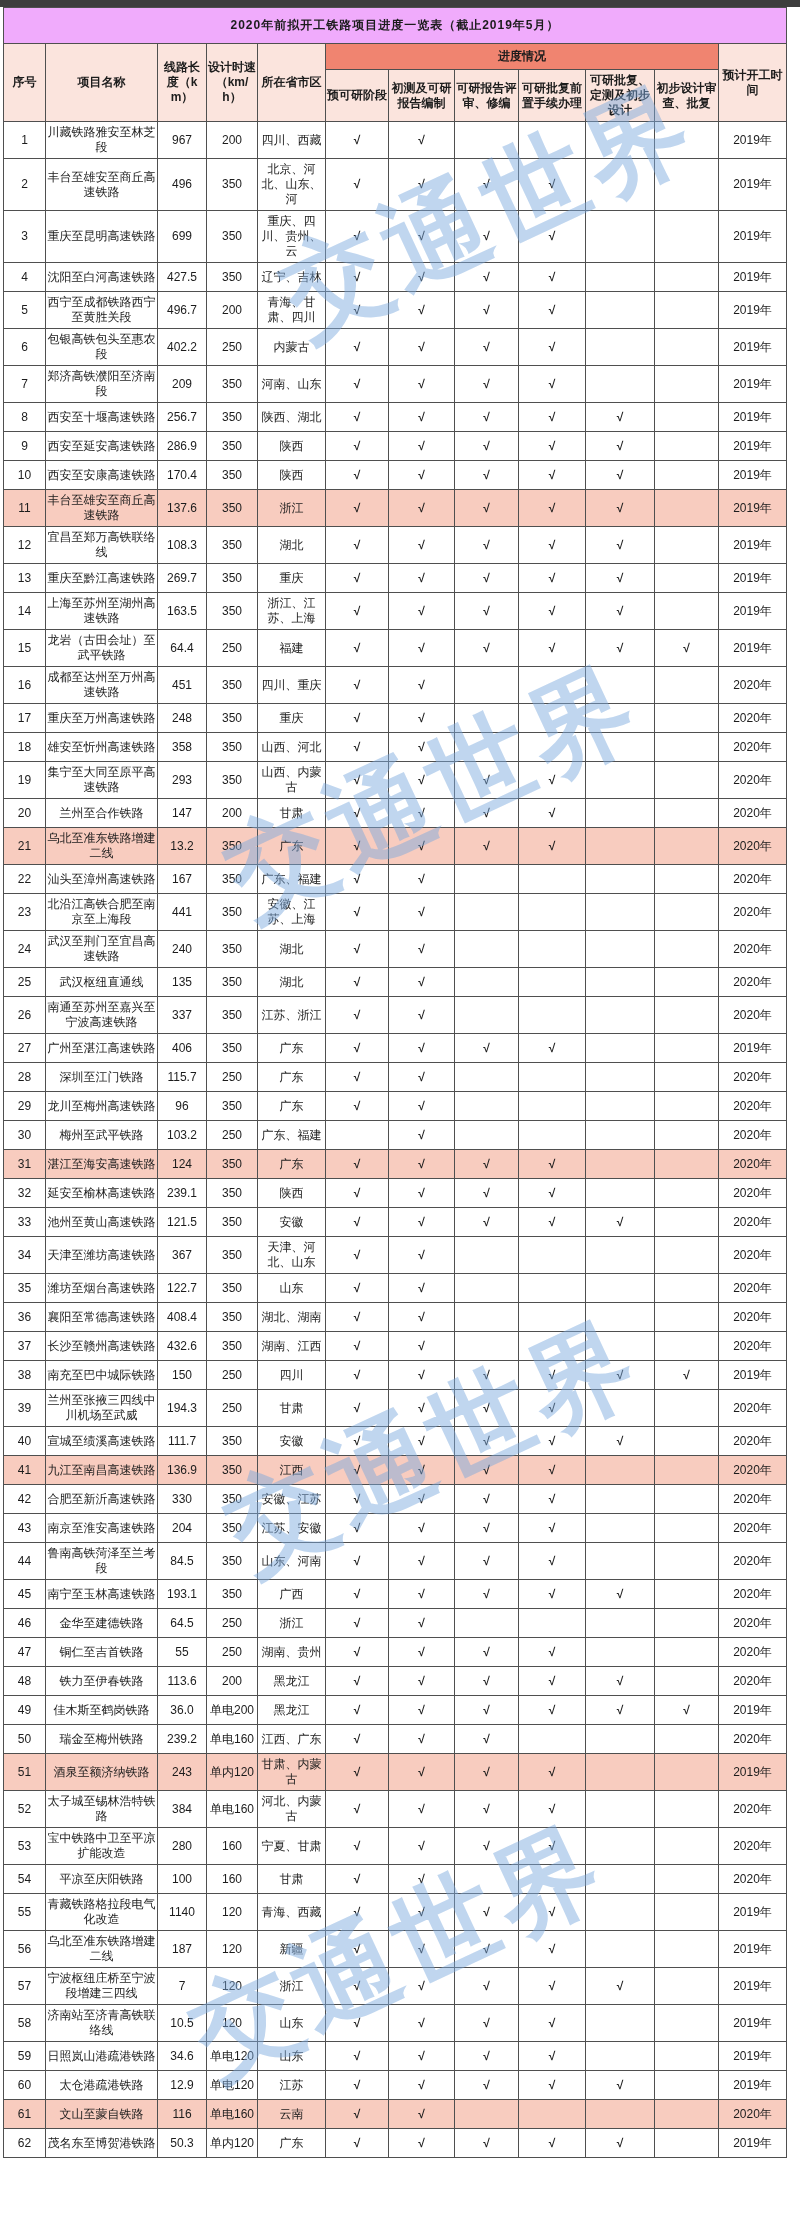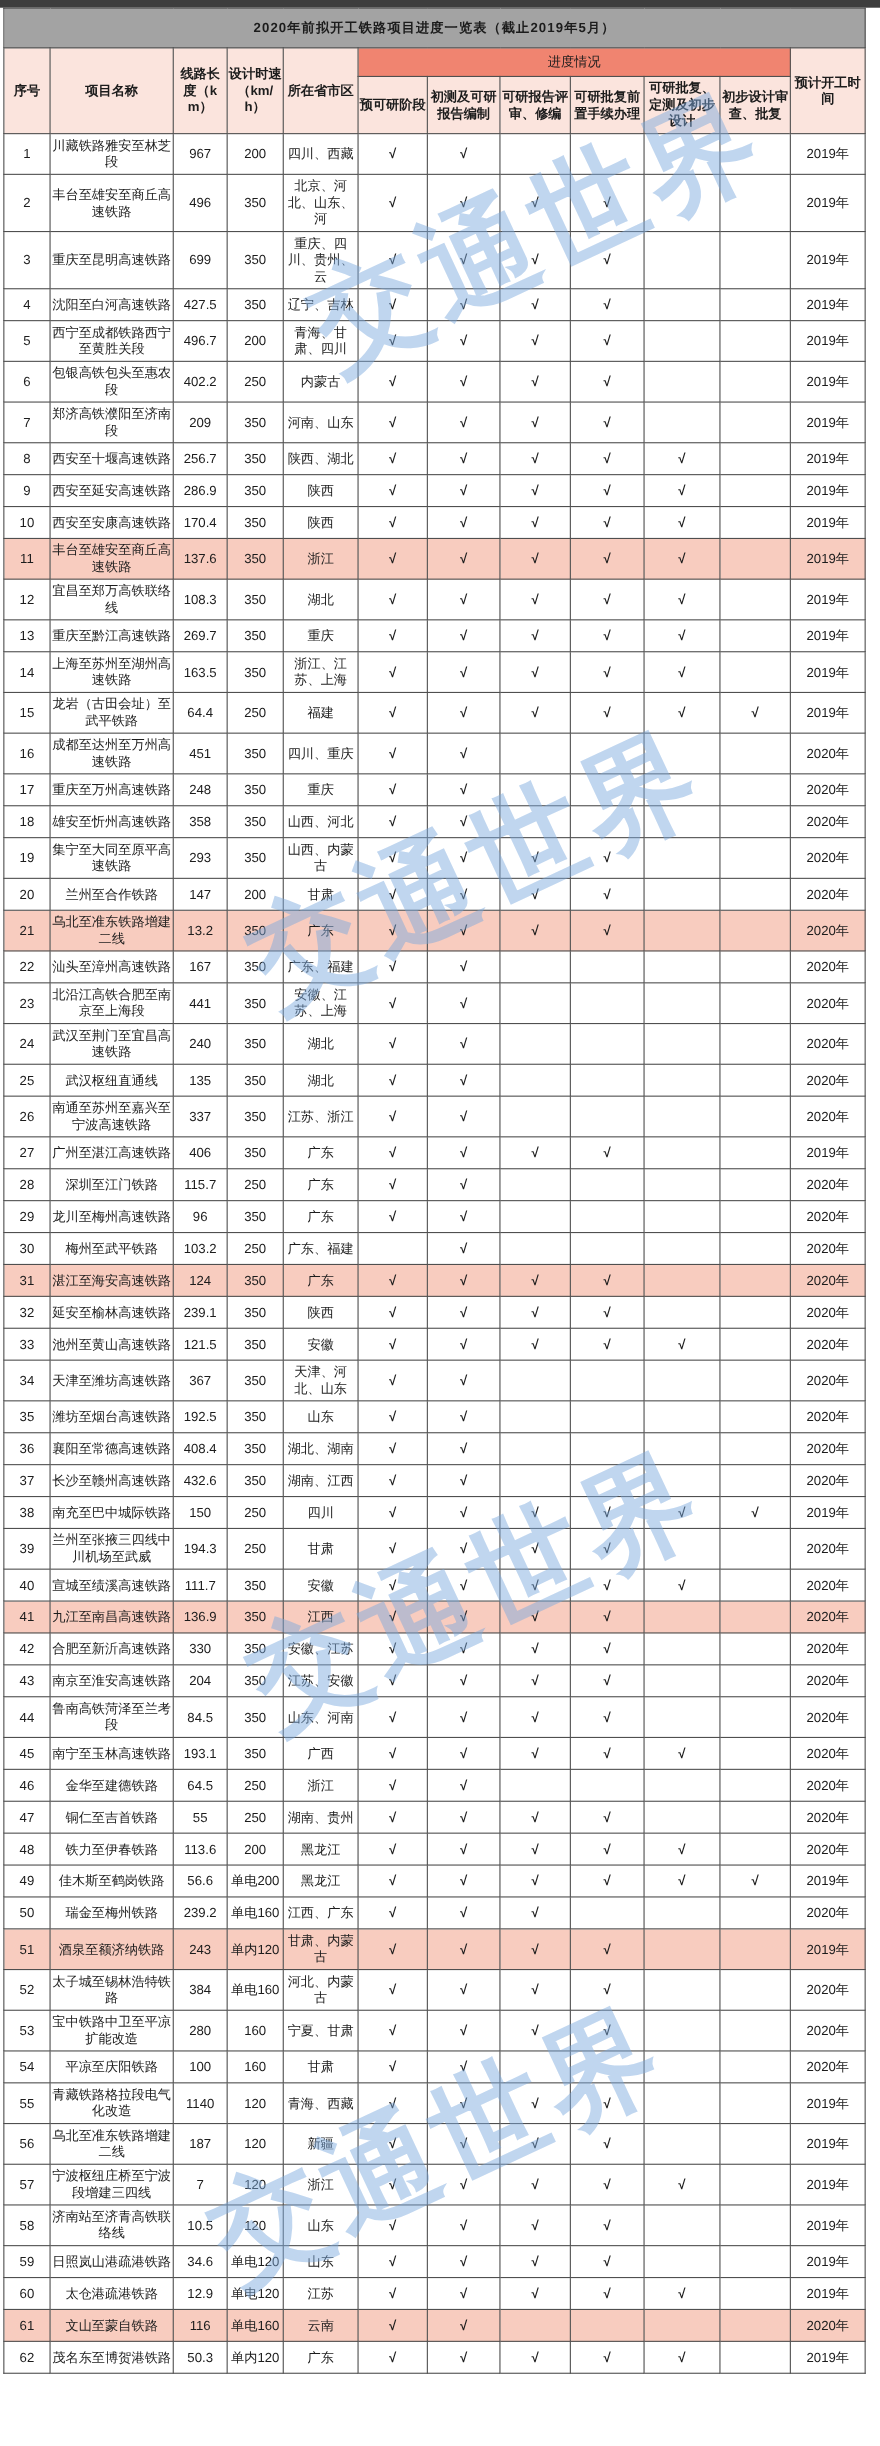--- a/index.html
+++ b/index.html
@@ -28,32 +28,32 @@
     border: 1px solid #4f4f4f;
     text-align: center;
     vertical-align: middle;
     color: #1c1c1c;
     font-size: 12px;
     line-height: 1.25;
     padding: 3px 1px;
     word-break: break-all;
   }
   .title-cell {
-    background: #a3a3a3;
+    background: #f0abfc;
     font-size: 17px;
     font-weight: bold;
     color: #2e2523;
     height: 36px;
     padding: 6px 2px;
     letter-spacing: 1px;
   }
   .group-cell {
     background: #f08470;
     font-size: 14px;
-    font-weight: normal;
+    font-weight: bold;
     color: #2e2523;
     height: 26px;
   }
   thead th.hcell {
     background: #fbe4dd;
     font-weight: bold;
   }
   thead tr.subrow th { height: 48px; }
   tbody td { background: #ffffff; height: 29px; }
   tbody tr.hl td { background: #f8ccbf; }
@@ -592,21 +592,21 @@
           <td class="chk">√</td>
           <td class="chk"></td>
           <td class="chk"></td>
           <td class="chk"></td>
           <td class="chk"></td>
           <td>2020年</td>
         </tr>
         <tr>
           <td>35</td>
           <td class="namec">潍坊至烟台高速铁路</td>
-          <td>192.5</td>
+          <td>122.7</td>
           <td>350</td>
           <td>山东</td>
           <td class="chk">√</td>
           <td class="chk">√</td>
           <td class="chk"></td>
           <td class="chk"></td>
           <td class="chk"></td>
           <td class="chk"></td>
           <td>2020年</td>
         </tr>
@@ -788,21 +788,21 @@
           <td class="chk">√</td>
           <td class="chk">√</td>
           <td class="chk">√</td>
           <td class="chk">√</td>
           <td class="chk"></td>
           <td>2020年</td>
         </tr>
         <tr>
           <td>49</td>
           <td class="namec">佳木斯至鹤岗铁路</td>
-          <td>56.6</td>
+          <td>36.0</td>
           <td>单电200</td>
           <td>黑龙江</td>
           <td class="chk">√</td>
           <td class="chk">√</td>
           <td class="chk">√</td>
           <td class="chk">√</td>
           <td class="chk">√</td>
           <td class="chk">√</td>
           <td>2019年</td>
         </tr>

